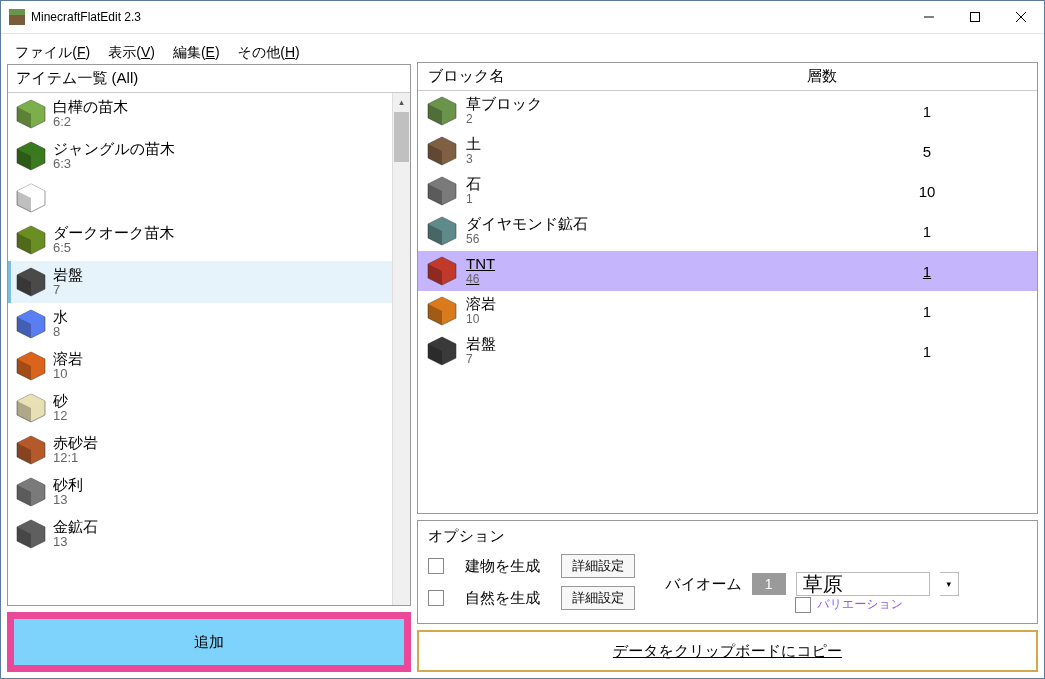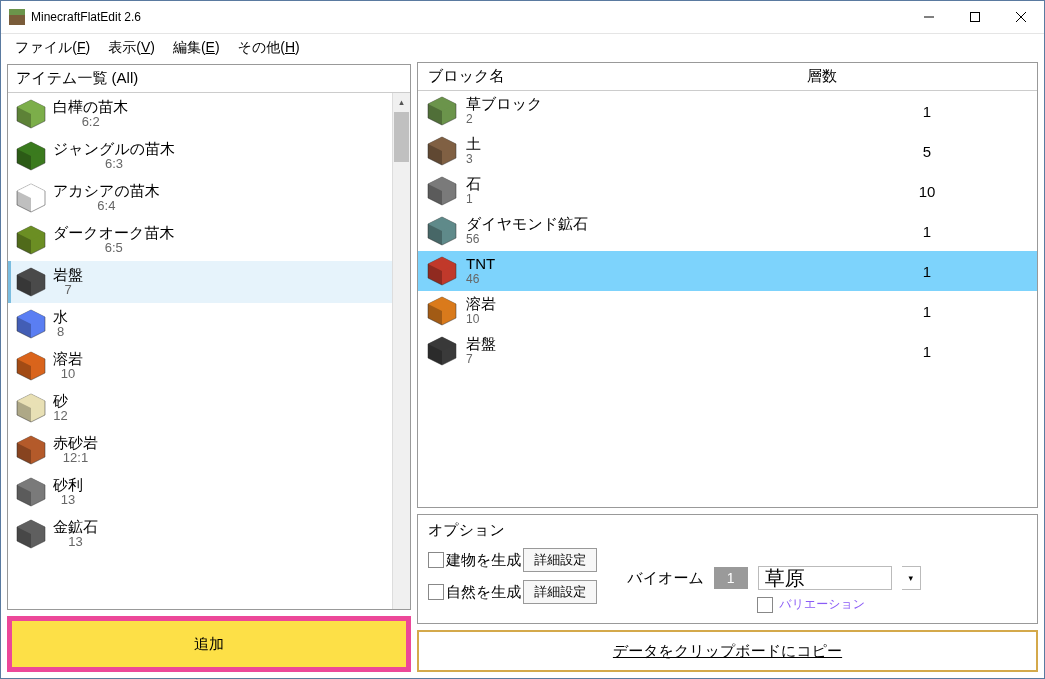--- a/index.html
+++ b/index.html
@@ -3,81 +3,81 @@
 <meta charset="utf-8">
 <style>
   html,body{margin:0;padding:0;font-family:"Meiryo","Yu Gothic",sans-serif;font-size:13px;background:#fff;color:#000;}
   .window{width:1045px;height:679px;border:1px solid #5a7aa0;box-sizing:border-box;display:flex;flex-direction:column;background:#fff;}
   .titlebar{height:32px;display:flex;align-items:center;justify-content:space-between;background:#fff;border-bottom:1px solid #e5e5e5;}
   .titlebar-left{display:flex;align-items:center;gap:6px;padding-left:8px;}
   .title-icon{width:16px;height:16px;}
   .title-text{font-size:12px;}
   .titlebar-btns{display:flex;}
   .tbtn{width:46px;height:30px;display:flex;align-items:center;justify-content:center;}
-  .menubar{height:28px;display:flex;align-items:center;gap:18px;padding:0 14px;font-size:14px;}
+  .menubar{height:28px;display:flex;align-items:flex-end;gap:18px;padding:0 14px;font-size:14px;}
   .menubar span u{text-decoration:underline;}
   .content{flex:1;display:flex;gap:6px;padding:0 6px 6px 6px;min-height:0;}
   .left-pane{width:404px;display:flex;flex-direction:column;}
   .search{height:24px;border:1px solid #ccc;padding:2px 8px;color:#9a9a9a;font-size:14px;font-style:italic;display:flex;align-items:center;}
   .list-wrap{flex:1;border:1px solid #999;margin-top:2px;display:flex;flex-direction:column;min-height:0;}
   .list-header{padding:4px 8px;font-size:15px;border-bottom:1px solid #ccc;background:#fff;}
   .scroll-pane{flex:1;display:flex;min-height:0;}
   .item-list{flex:1;overflow:hidden;}
   .item-row{display:flex;align-items:center;gap:6px;padding:2px 4px;height:38px;border-left:3px solid transparent;}
   .item-row.selected{background:#e6f3fb;border-left:3px solid #7abde0;}
   .item-icon{width:32px;height:32px;border-radius:3px;}
-  .item-text{line-height:1.15;text-align:center;}
+  .item-text{line-height:1.15;}
   .item-name{font-size:15px;}
   .item-id{font-size:13px;color:#666;}
   .scrollbar{width:17px;background:#f0f0f0;border-left:1px solid #ddd;display:flex;flex-direction:column;align-items:center;}
   .sb-arrow{height:17px;width:100%;display:flex;align-items:center;justify-content:center;font-size:9px;color:#555;}
   .sb-thumb{width:15px;height:50px;background:#c0c0c0;margin-top:2px;}
-  .add-btn{height:46px;border:5px solid #ec4899;margin-top:6px;display:flex;align-items:center;justify-content:center;font-size:15px;background:#fde047;}
+  .add-btn{height:46px;border:7px solid #ec4899;margin-top:6px;display:flex;align-items:center;justify-content:center;font-size:15px;background:#7dd3fc;}
   .right-pane{flex:1;display:flex;flex-direction:column;gap:6px;}
   .block-table{flex:1;border:1px solid #999;display:flex;flex-direction:column;min-height:0;}
   .bt-header{display:flex;border-bottom:1px solid #ccc;}
   .bt-h1{flex:1;padding:4px 10px;font-size:15px;}
   .bt-h2{width:220px;padding:4px 10px;font-size:15px;}
   .bt-rows{flex:1;overflow:hidden;}
   .bt-row{display:flex;align-items:center;height:40px;}
-  .bt-row.selected{background:#7dd3fc;}
+  .bt-row.selected{background:#c4b5fd;text-decoration:underline;}
   .bt-left{flex:1;display:flex;align-items:center;gap:8px;padding:0 8px;}
   .bt-right{width:220px;text-align:center;font-size:15px;}
   .bt-icon{width:32px;height:32px;border-radius:3px;}
   .bt-name{font-size:15px;line-height:1.1;}
   .bt-id{font-size:12px;color:#666;}
   .options{border:1px solid #999;padding:0 10px 10px 10px;}
   .opt-title{font-size:15px;margin:6px 0 8px 0;}
   .opt-body{display:flex;align-items:flex-start;gap:30px;}
   .opt-left{display:flex;flex-direction:column;gap:8px;}
-  .opt-row{display:flex;align-items:center;gap:2px;}
+  .opt-row{display:flex;align-items:center;gap:21px;}
   .chk{width:14px;height:14px;border:1px solid #888;display:inline-block;}
   .opt-label{font-size:15px;}
   .detail-btn{border:1px solid #999;padding:2px 10px;font-size:13px;background:#f7f7f7;}
-  .opt-right{display:flex;flex-direction:column;gap:6px;margin-top:18px;}
+  .opt-right{display:flex;flex-direction:column;margin-top:18px;}
   .biome-row{display:flex;align-items:center;gap:10px;}
   .biome-label{font-size:15px;}
   .biome-num{width:34px;height:22px;background:#9a9a9a;color:#fff;display:flex;align-items:center;justify-content:center;font-size:14px;}
   .biome-sel{width:120px;height:22px;border:1px solid #bbb;display:flex;align-items:center;padding:0 6px;font-size:20px;background:#fff;}
   .biome-dd{width:18px;height:22px;border:1px solid #bbb;border-left:none;display:flex;align-items:center;justify-content:center;font-size:9px;background:#fff;}
   .var-row{display:flex;align-items:center;gap:6px;margin-left:130px;}
   .var-label{font-size:12px;color:#8b5cf6;}
   .copy-btn{height:38px;border:2px solid #d4a94b;display:flex;align-items:center;justify-content:center;font-size:15px;background:#fff;text-decoration:underline;}
 </style>
 </head>
 <body>
 
 <div class="window">
   <div class="titlebar">
     <div class="titlebar-left">
       <svg class="title-icon" viewBox="0 0 16 16">
           <rect width="16" height="16" fill="#7a5c3a"></rect>
           <rect width="16" height="6" fill="#6b944b"></rect>
         </svg>
-      <span class="title-text">MinecraftFlatEdit 2.6</span>
+      <span class="title-text">MinecraftFlatEdit 2.3</span>
     </div>
     <div class="titlebar-btns">
       <div class="tbtn">
           <svg width="10" height="10">
             <line x1="0" y1="5" x2="10" y2="5" stroke="#000"></line>
           </svg>
         </div>
       <div class="tbtn">
           <svg width="10" height="10">
             <rect x="0.5" y="0.5" width="9" height="9" fill="none" stroke="#000"></rect>
@@ -126,24 +126,20 @@
                   <div class="item-name">ジャングルの苗木</div>
                   <div class="item-id">6:3</div>
                 </div>
               </div>
               <div class="item-row">
                 <div class="item-icon" style="width: 32px; height: 32px; position: relative;"><svg viewBox="0 0 32 32" width="32" height="32">
                     <polygon points="16,2 30,9 30,23 16,30 2,23 2,9" fill="#ffffff" stroke="#333" stroke-width="0.5"></polygon>
                     <polygon points="16,2 30,9 16,16 2,9" fill="#ffffff" opacity="0.8"></polygon>
                     <polygon points="2,9 16,16 16,30 2,23" fill="#000" opacity="0.25"></polygon>
                   </svg></div>
-                <div class="item-text">
-                  <div class="item-name">アカシアの苗木</div>
-                  <div class="item-id">6:4</div>
-                </div>
               </div>
               <div class="item-row">
                 <div class="item-icon" style="width: 32px; height: 32px; position: relative;"><svg viewBox="0 0 32 32" width="32" height="32">
                     <polygon points="16,2 30,9 30,23 16,30 2,23 2,9" fill="#6b8e23" stroke="#333" stroke-width="0.5"></polygon>
                     <polygon points="16,2 30,9 16,16 2,9" fill="#6b8e23" opacity="0.8"></polygon>
                     <polygon points="2,9 16,16 16,30 2,23" fill="#000" opacity="0.25"></polygon>
                   </svg></div>
                 <div class="item-text">
                   <div class="item-name">ダークオーク苗木</div>
                   <div class="item-id">6:5</div>

